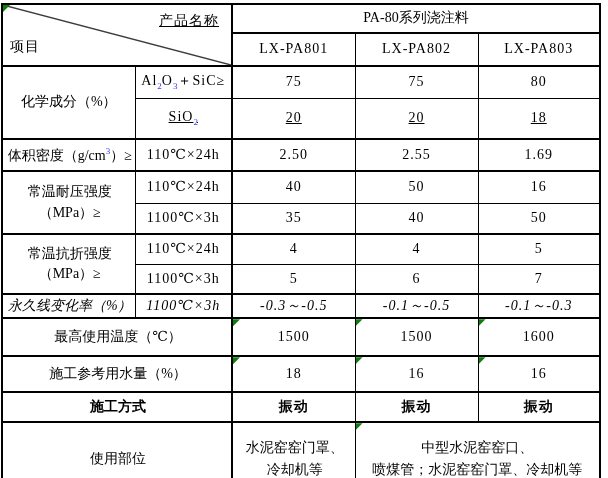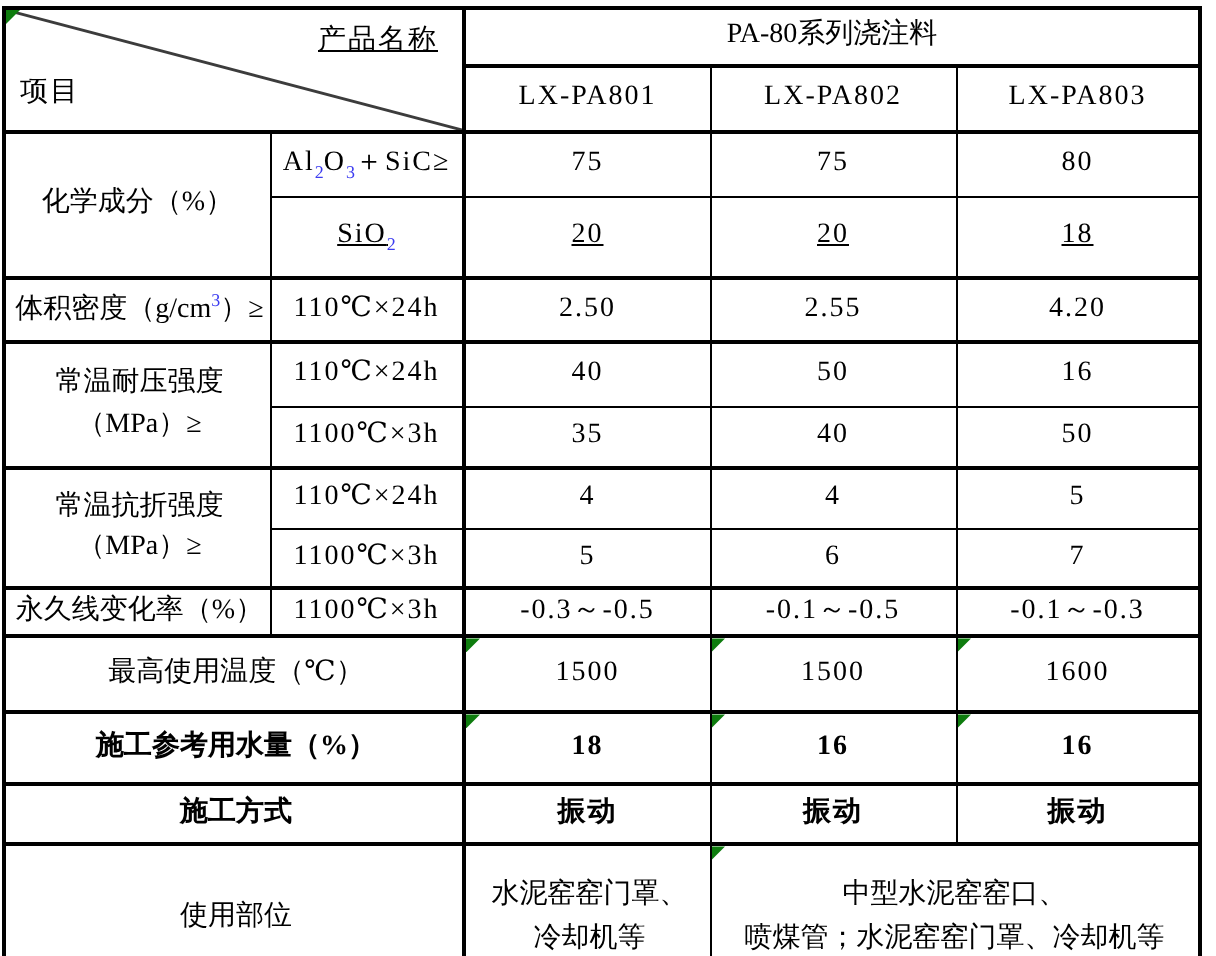--- a/index.html
+++ b/index.html
@@ -70,21 +70,21 @@
           <td data-name="condition"><span data-name="formula-text">SiO</span><sub class="chem" data-name="formula-subscript" style="color: rgb(59, 59, 240);">2</sub></td>
           <td class="vthick" data-name="value"><span data-name="value-text">20</span></td>
           <td data-name="value"><span data-name="value-text">20</span></td>
           <td data-name="value"><span data-name="value-text">18</span></td>
         </tr>
         <tr style="height: 32px;">
           <td class="left" data-name="row-label"><span data-name="formula-text">体积密度（g/cm</span><sup class="chem" data-name="formula-supscript" style="color: rgb(59, 59, 240);">3</sup><span data-name="formula-text">）≥</span></td>
           <td data-name="condition"><span data-name="condition-text">110℃×24h</span></td>
           <td class="vthick" data-name="value"><span data-name="value-text">2.50</span></td>
           <td data-name="value"><span data-name="value-text">2.55</span></td>
-          <td data-name="value"><span data-name="value-text">4.20</span></td>
+          <td data-name="value"><span data-name="value-text">1.69</span></td>
         </tr>
         <tr style="height: 32px; margin-left: 36px;">
           <td rowspan="2" class="left" data-name="row-label"><span data-name="row-label-text">常温耐压强度
 （MPa）≥</span></td>
           <td data-name="condition"><span data-name="condition-text">110℃×24h</span></td>
           <td class="vthick" data-name="value"><span data-name="value-text">40</span></td>
           <td data-name="value"><span data-name="value-text">50</span></td>
           <td data-name="value"><span data-name="value-text">16</span></td>
         </tr>
         <tr class="minor-top" style="height: 31px;">
@@ -100,34 +100,34 @@
           <td class="vthick" data-name="value"><span data-name="value-text">4</span></td>
           <td data-name="value"><span data-name="value-text">4</span></td>
           <td data-name="value"><span data-name="value-text">5</span></td>
         </tr>
         <tr class="minor-top" style="height: 30px;">
           <td data-name="condition"><span data-name="condition-text">1100℃×3h</span></td>
           <td class="vthick" data-name="value"><span data-name="value-text">5</span></td>
           <td data-name="value"><span data-name="value-text">6</span></td>
           <td data-name="value"><span data-name="value-text">7</span></td>
         </tr>
-        <tr style="height: 20px;">
+        <tr style="height: 20px; font-style: italic;">
           <td class="left" data-name="row-label"><span data-name="row-label-text">永久线变化率（%）</span></td>
           <td data-name="condition"><span data-name="condition-text">1100℃×3h</span></td>
           <td class="vthick" data-name="value"><span data-name="value-text">-0.3～-0.5</span></td>
           <td data-name="value"><span data-name="value-text">-0.1～-0.5</span></td>
           <td data-name="value"><span data-name="value-text">-0.1～-0.3</span></td>
         </tr>
         <tr style="height: 38px; padding-left: 47px;">
           <td colspan="2" class="left" data-name="row-label"><span data-name="row-label-text">最高使用温度（℃）</span></td>
           <td class="vthick" data-name="value"><span data-name="value-text">1500</span><span class="tri" data-name="cell-error-marker-icon" style="background: rgb(14, 124, 14);"></span></td>
           <td data-name="value"><span data-name="value-text">1500</span><span class="tri" data-name="cell-error-marker-icon" style="background: rgb(14, 124, 14);"></span></td>
           <td data-name="value"><span data-name="value-text">1600</span><span class="tri" data-name="cell-error-marker-icon" style="background: rgb(14, 124, 14);"></span></td>
         </tr>
-        <tr style="height: 36px; font-weight: bold;">
+        <tr style="height: 36px;">
           <td colspan="2" class="left" data-name="row-label"><span data-name="row-label-text">施工参考用水量（%）</span></td>
           <td class="vthick" data-name="value"><span data-name="value-text">18</span><span class="tri" data-name="cell-error-marker-icon" style="background: rgb(14, 124, 14);"></span></td>
           <td data-name="value"><span data-name="value-text">16</span><span class="tri" data-name="cell-error-marker-icon" style="background: rgb(14, 124, 14);"></span></td>
           <td data-name="value"><span data-name="value-text">16</span><span class="tri" data-name="cell-error-marker-icon" style="background: rgb(14, 124, 14);"></span></td>
         </tr>
         <tr style="height: 30px; font-weight: bold;">
           <td colspan="2" class="left" data-name="row-label"><span data-name="row-label-text">施工方式</span></td>
           <td class="vthick" data-name="value"><span data-name="value-text">振动</span></td>
           <td data-name="value"><span data-name="value-text">振动</span></td>
           <td data-name="value"><span data-name="value-text">振动</span></td>

